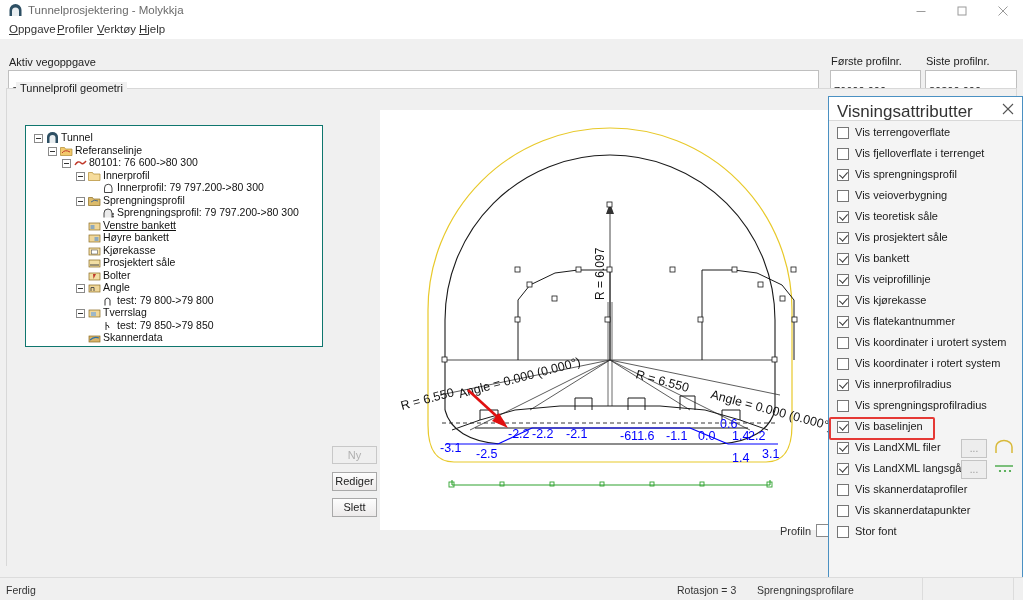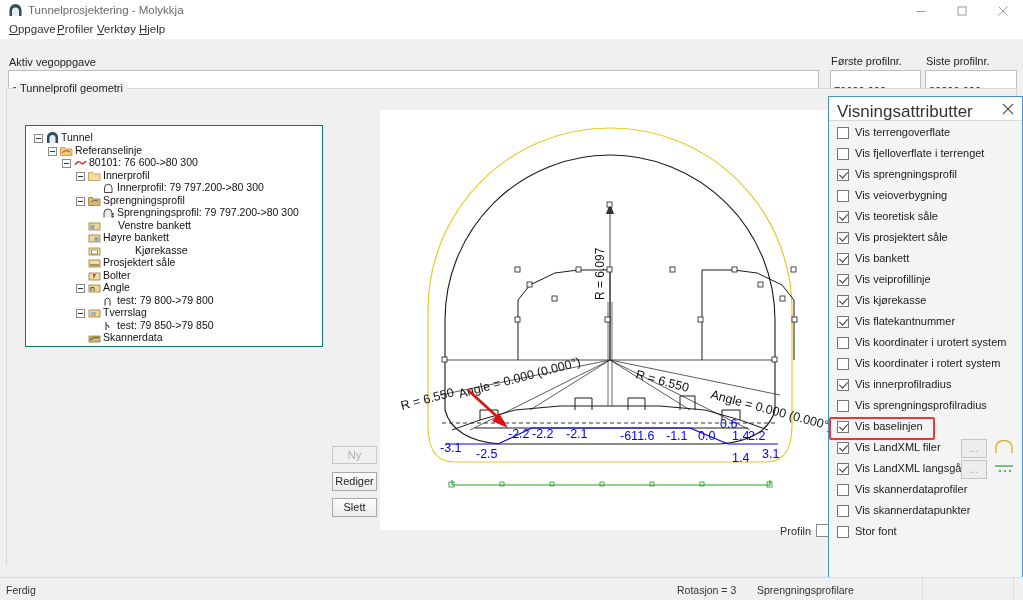--- a/index.html
+++ b/index.html
@@ -183,35 +183,35 @@
               <circle cx="11" cy="7" r="0.9" fill="#333"></circle>
               <circle cx="11" cy="9.5" r="0.9" fill="#333"></circle>
             </svg></span>
           <span class="tx" style="left: 85px;">Sprengningsprofil: 79 797.200-&gt;80 300</span>
         </div>
         <div class="trow">
           <span class="tico" style="left: 56px;"><svg width="13" height="12">
               <rect x="1" y="3" width="11" height="7" fill="#f0d79a" stroke="#8a6a20" stroke-width="0.7"></rect>
               <rect x="2.5" y="5" width="4" height="4" fill="#8ea9bd"></rect>
             </svg></span>
-          <span class="tx" style="left: 86px;">Venstre bankett</span>
+          <span class="tx" style="left: 71px; text-decoration: underline;">Venstre bankett</span>
         </div>
         <div class="trow">
           <span class="tico" style="left: 56px;"><svg width="13" height="12">
               <rect x="1" y="3" width="11" height="7" fill="#f0d79a" stroke="#8a6a20" stroke-width="0.7"></rect>
               <rect x="6.5" y="5" width="4" height="4" fill="#8ea9bd"></rect>
             </svg></span>
           <span class="tx" style="left: 71px;">Høyre bankett</span>
         </div>
         <div class="trow">
           <span class="tico" style="left: 56px;"><svg width="13" height="12">
               <rect x="1" y="3" width="11" height="7" fill="#f6e0a8" stroke="#8a6a20" stroke-width="0.7"></rect>
               <rect x="3.5" y="5" width="6" height="4" fill="#fff" stroke="#555" stroke-width="0.6"></rect>
             </svg></span>
-          <span class="tx" style="left: 71px; margin-left: 32px;">Kjørekasse</span>
+          <span class="tx" style="left: 71px;">Kjørekasse</span>
         </div>
         <div class="trow">
           <span class="tico" style="left: 56px;"><svg width="13" height="12">
               <rect x="1" y="3" width="11" height="7" fill="#f2dfa4" stroke="#8a6a20" stroke-width="0.7"></rect>
               <line x1="2" y1="8" x2="11" y2="8" stroke="#444" stroke-width="1"></line>
             </svg></span>
           <span class="tx" style="left: 71px;">Prosjektert såle</span>
         </div>
         <div class="trow">
           <span class="tico" style="left: 56px;"><svg width="13" height="12">

